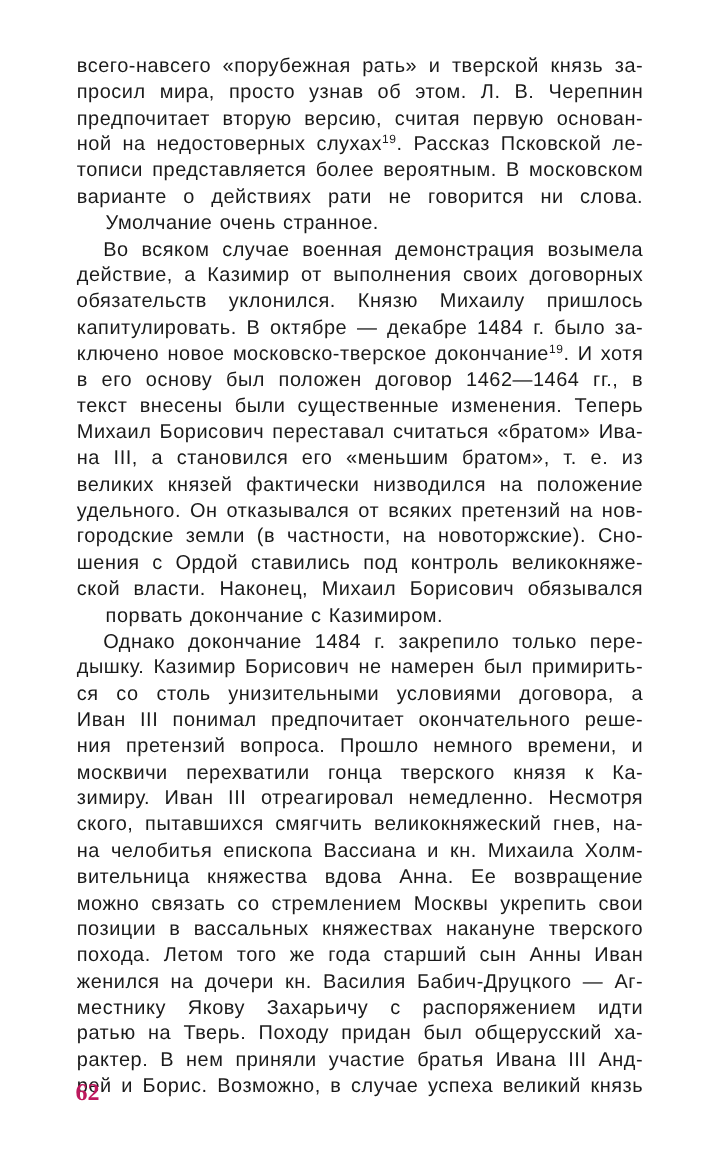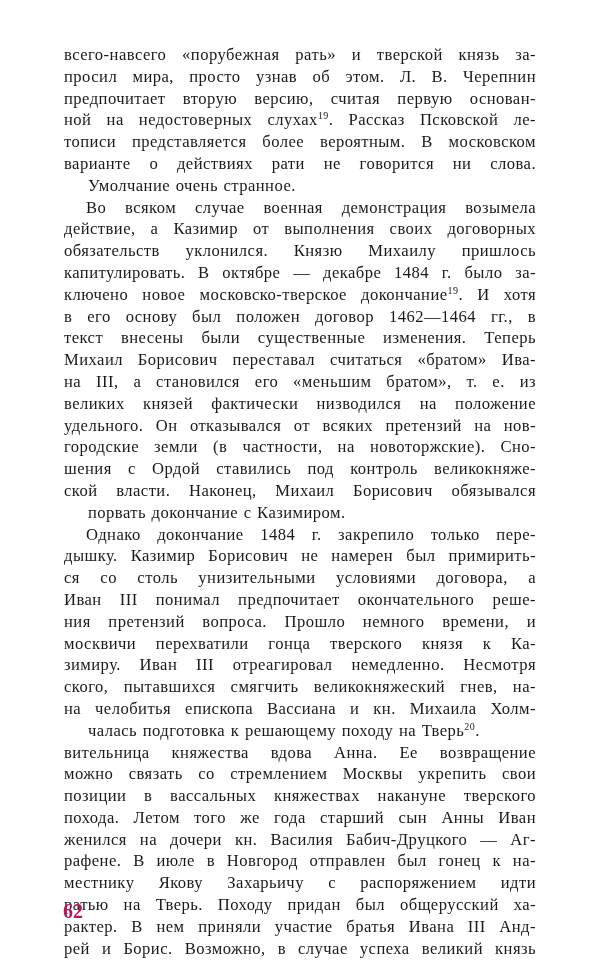--- a/index.html
+++ b/index.html
@@ -15,21 +15,21 @@
       color: #1a1a1a;
     }
     .page {
       position: absolute;
       left: 64px;
       top: 44px;
       width: 472px;
     }
     .para {
       margin: 0;
-      font-family: Liberation Serif, serif;
+      font-family: Liberation Sans, sans-serif;
       font-size: 16.6px;
       line-height: 21.8px;
       text-align: justify;
       text-align-last: auto;
       letter-spacing: 0.45px;
       word-spacing: 1px;
     }
     .line {
       display: block;
       text-align: justify;
@@ -93,29 +93,27 @@
     <div class="para">
       <span class="line indent">Однако докончание 1484 г. закрепило только пере-</span>
       <span class="line">дышку. Казимир Борисович не намерен был примирить-</span>
       <span class="line">ся со столь унизительными условиями договора, а</span>
       <span class="line">Иван III понимал предпочитает окончательного реше-</span>
       <span class="line">ния претензий вопроса. Прошло немного времени, и</span>
       <span class="line">москвичи перехватили гонца тверского князя к Ка-</span>
       <span class="line">зимиру. Иван III отреагировал немедленно. Несмотря</span>
       <span class="line">ского, пытавшихся смягчить великокняжеский гнев, на-</span>
       <span class="line">на челобитья епископа Вассиана и кн. Михаила Холм-</span>
-      <span class="line last">чалась подготовка к решающему походу на Тверь<sup>20</sup>.</span>
     </div>
     <div class="para">
       <span class="line">вительница княжества вдова Анна. Ее возвращение</span>
       <span class="line">можно связать со стремлением Москвы укрепить свои</span>
       <span class="line">позиции в вассальных княжествах накануне тверского</span>
       <span class="line">похода. Летом того же года старший сын Анны Иван</span>
       <span class="line">женился на дочери кн. Василия Бабич-Друцкого — Аг-</span>
-      <span class="line">рафене. В июле в Новгород отправлен был гонец к на-</span>
       <span class="line">местнику Якову Захарьичу с распоряжением идти</span>
       <span class="line">ратью на Тверь. Походу придан был общерусский ха-</span>
       <span class="line">рактер. В нем приняли участие братья Ивана III Анд-</span>
       <span class="line">рей и Борис. Возможно, в случае успеха великий князь</span>
     </div>
   </div>
 
 <div class="page-number">62</div>
 
 </body></html>

